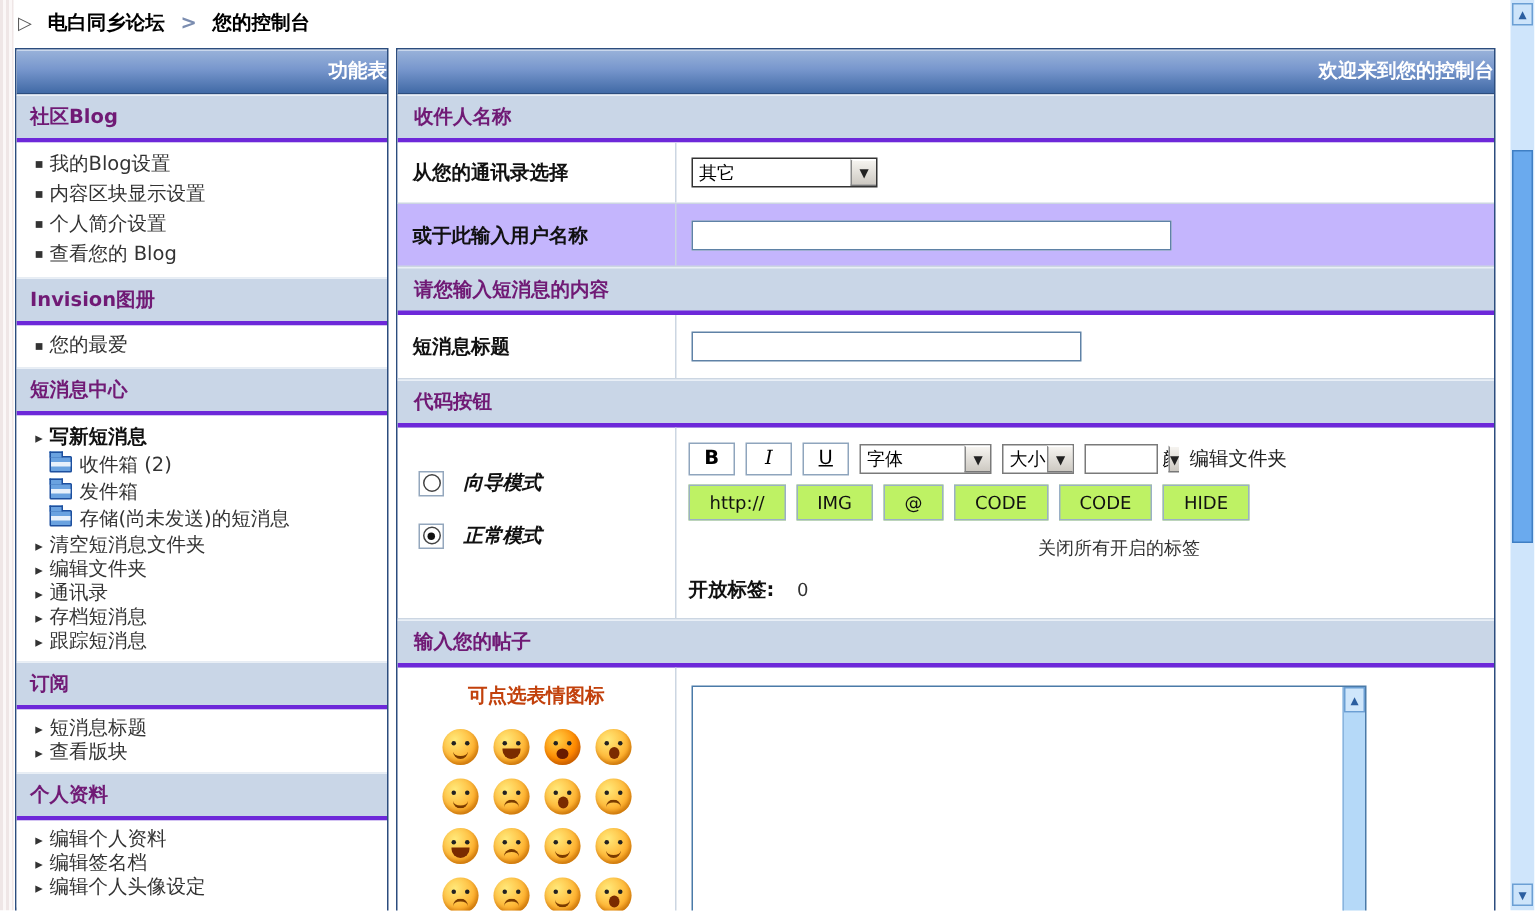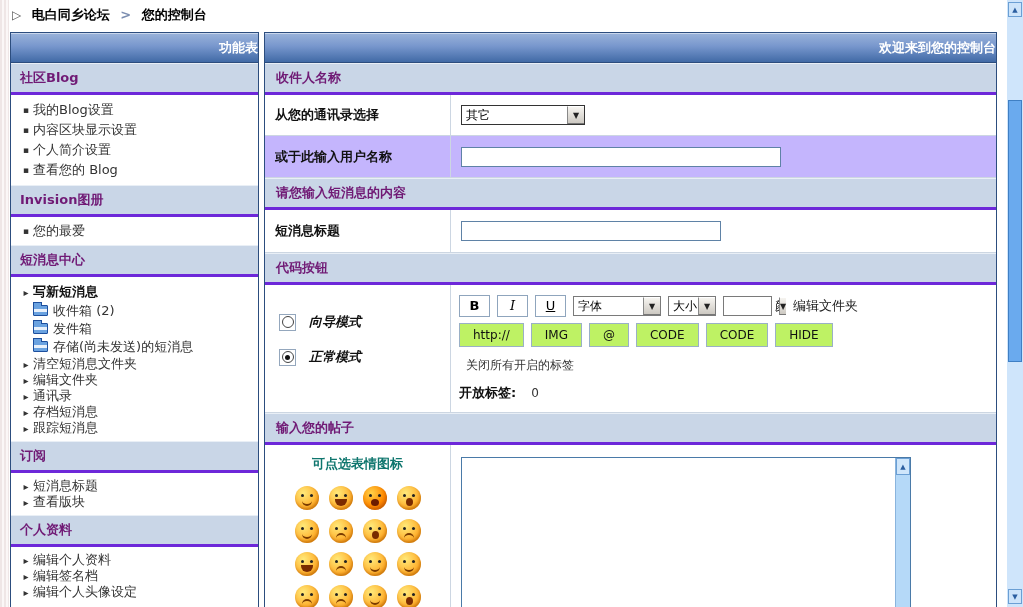--- a/index.html
+++ b/index.html
@@ -78,29 +78,29 @@
   .tb-line { display:flex; align-items:center; gap:7px; margin-bottom:6px; }
   .fmt-btn { width:31px; height:22px; background:#fff; border:1px solid #8fa5bd; text-align:center;
     line-height:20px; color:#000; cursor:pointer; font-size:13px; }
   .fmt-b { font-weight:bold; }
   .fmt-i { font-style:italic; font-family:"DejaVu Serif", serif; }
   .fmt-u { text-decoration:underline; }
   .close-all { margin-left:14px; color:#222; cursor:pointer; }
   .tag-btn { height:24px; padding:0 13px; background:#bef264; border:1px solid #9ab0c6; color:#111;
     line-height:22px; cursor:pointer; font-size:12px; }
   .close-strip { width:332px; height:20px; background:#fff; color:#333; font-size:12px;
-    padding:2px 5px; margin:8px 0 9px 2px; cursor:pointer; }
+    padding:2px 5px; margin:8px 0 9px 14px; cursor:pointer;text-align:right; }
   .open-tags { font-weight:bold; color:#111; }
   .count-box { display:inline-block; min-width:38px; height:17px; background:#fff; padding:1px 5px;
     margin-left:6px; font-weight:normal; font-size:12px; }
 
   
   .post-row { display:flex; }
   .post-label { width:186px; border-right:1px solid #ccd6e2; padding-top:10px; flex:none; }
-  .emo-title { font-weight:bold; color:#0f766e; text-align:center; }
+  .emo-title { font-weight:bold; color:#c2410c; text-align:center; }
   .emo-grid { display:grid; grid-template-columns:repeat(4,34px); justify-content:center;
     row-gap:9px; margin-top:13px; }
   .emo { width:24px; height:24px; border-radius:50%; position:relative; cursor:pointer; justify-self:center;
     background:radial-gradient(circle at 35% 30%, #ffe97a, #ffb12e 62%, #e88a00);
     box-shadow:inset -1px -2px 3px rgba(170,85,0,.55); }
   .emo::before { content:""; position:absolute; top:8px; left:6px; width:3px; height:3px;
     border-radius:50%; background:#222; box-shadow:9px 0 0 #222; }
   .emo::after { content:""; position:absolute; }
   .emo-smile::after { width:10px; height:6px; left:7px; top:12px;
     border-bottom:2px solid #7a3b00; border-radius:0 0 10px 10px; }

